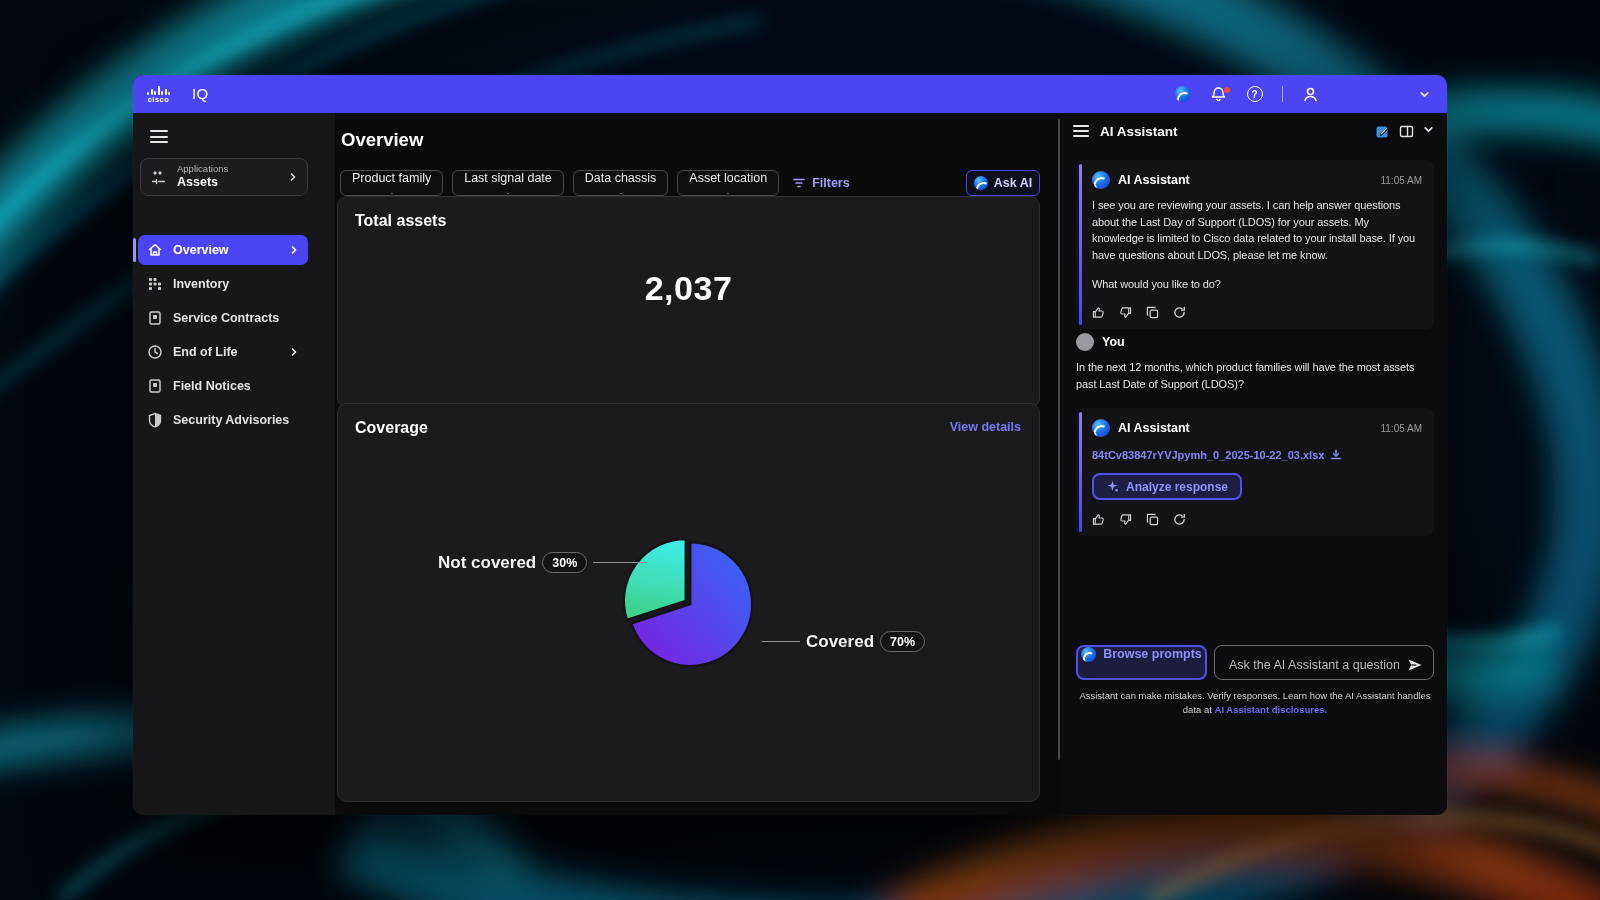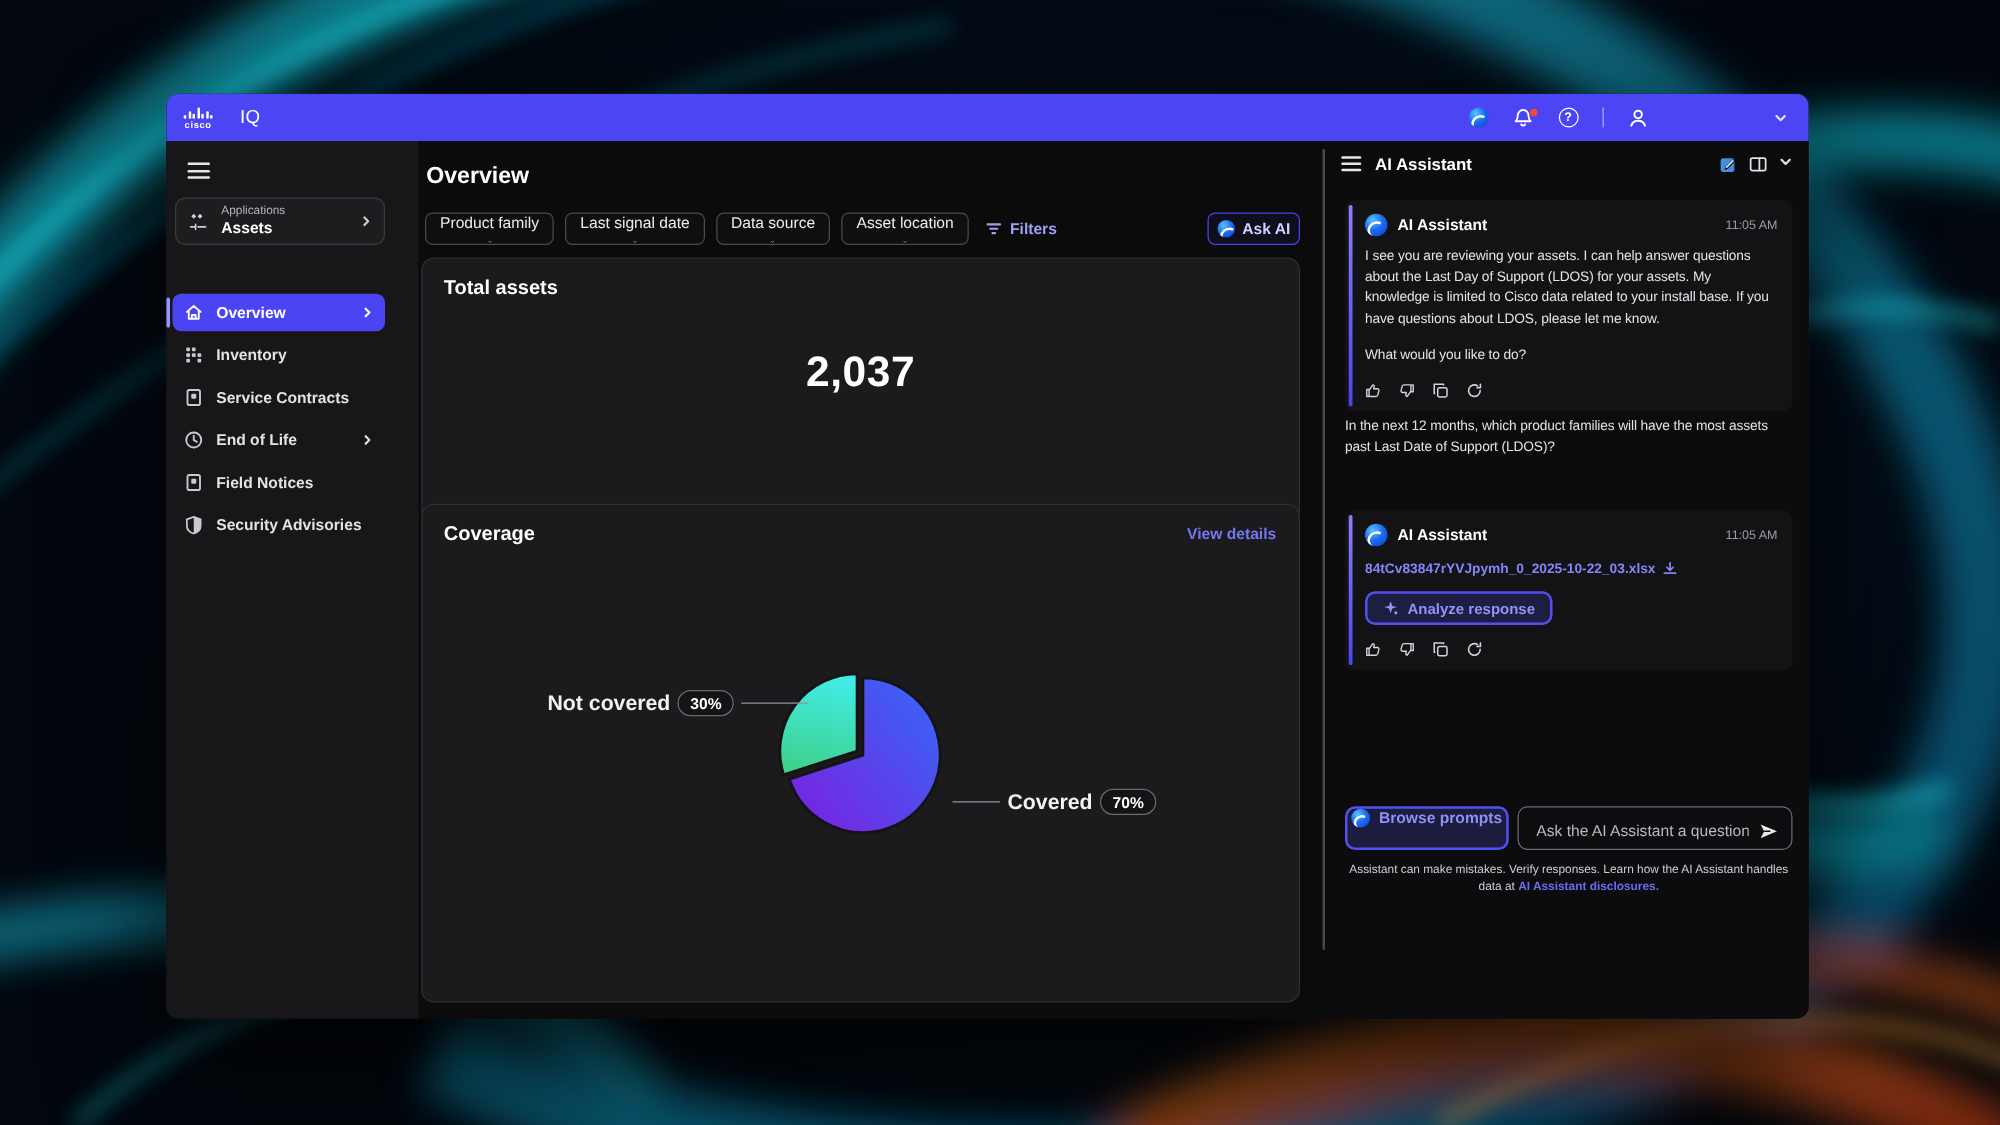--- a/index.html
+++ b/index.html
@@ -65,21 +65,21 @@
     display:flex; align-items:center; gap:7px; padding:0 11px; font-size:12.5px; color:#ececef; cursor:pointer;flex-direction:column; }
   .pill svg { width:10px; height:10px; color:#cfcfd4; }
   .filters-btn { display:flex; align-items:center; gap:6px; color:#9fa0f4; font-size:12.5px; font-weight:bold; cursor:pointer; margin-left:4px; }
   .filters-btn svg { width:14px; height:14px; }
   .ask-ai { position:absolute; left:631px; top:57px; width:74px; height:26px; border:1.5px solid #4a45f0;
     border-radius:6px; background:#0e0e1c; display:flex; align-items:center; justify-content:center; gap:6px;
     color:#ccd3ff; font-size:12.5px; font-weight:bold; cursor:pointer; }
 
   .card { position:absolute; left:2px; width:703px; background:#1b1b1e; border:1px solid #2e2e33; border-radius:10px; }
   .card-title { position:absolute; left:17px; top:15px; font-size:16px; font-weight:bold; color:#fff; }
-  .card-assets { top:93px; height:212px; }
+  .card-assets { top:83px; height:212px; }
   .big-number { position:absolute; left:0; right:0; top:72px; text-align:center; font-size:34px; font-weight:bold; color:#fff; letter-spacing:.5px; }
   .big-unit { position:absolute; left:0; right:0; top:118px; text-align:center; font-size:14.5px; color:#e8e8ea; }
   .card-coverage { top:290px; height:399px; }
   .view-details { position:absolute; right:18px; top:16px; font-size:12.5px; font-weight:bold; color:#7577f2; cursor:pointer; }
   .pie-wrap { position:absolute; left:275px; top:122px; width:150px; height:153px; }
   .callout { position:absolute; display:flex; align-items:center; gap:6px; }
   .callout-nc { left:100px; top:148px; }
   .callout-c { left:424px; top:227px; }
   .co-label { font-size:17px; font-weight:bold; color:#f2f2f4; white-space:nowrap; }
   .pct-pill { border:1.5px solid #6a6a70; border-radius:999px; background:#141416; padding:2.5px 9px;
@@ -398,21 +398,21 @@
             <use href="#i-chevd"></use>
           </svg>
       </div>
       <div class="pill">
         <span>Last signal date</span>
         <svg>
             <use href="#i-chevd"></use>
           </svg>
       </div>
       <div class="pill">
-        <span>Data source</span>
+        <span>Data chassis</span>
         <svg>
             <use href="#i-chevd"></use>
           </svg>
       </div>
       <div class="pill">
         <span>Asset location</span>
         <svg>
             <use href="#i-chevd"></use>
           </svg>
       </div>
@@ -522,20 +522,24 @@
           </span>
         <span class="act">
             <svg>
               <use href="#i-refresh"></use>
             </svg>
           </span>
       </div>
     </div>
 
     <div class="user-msg">
+      <div class="msg-head">
+        <span class="avatar-user"></span>
+        <span class="msg-name">You</span>
+      </div>
       <div class="msg-text">In the next 12 months, which product families will have the most assets past Last Date of Support (LDOS)?</div>
     </div>
 
     <div class="msg-card" style="top:295px">
       <div class="msg-head">
         <span class="avatar-ai"></span>
         <span class="msg-name">AI Assistant</span>
         <span class="msg-time">11:05 AM</span>
       </div>
       <div class="link-row">

